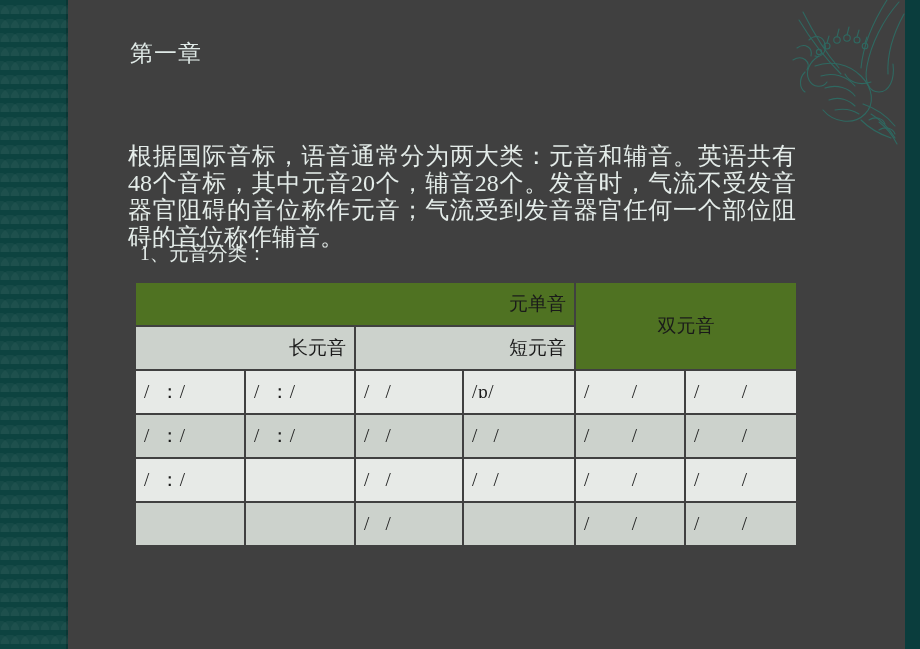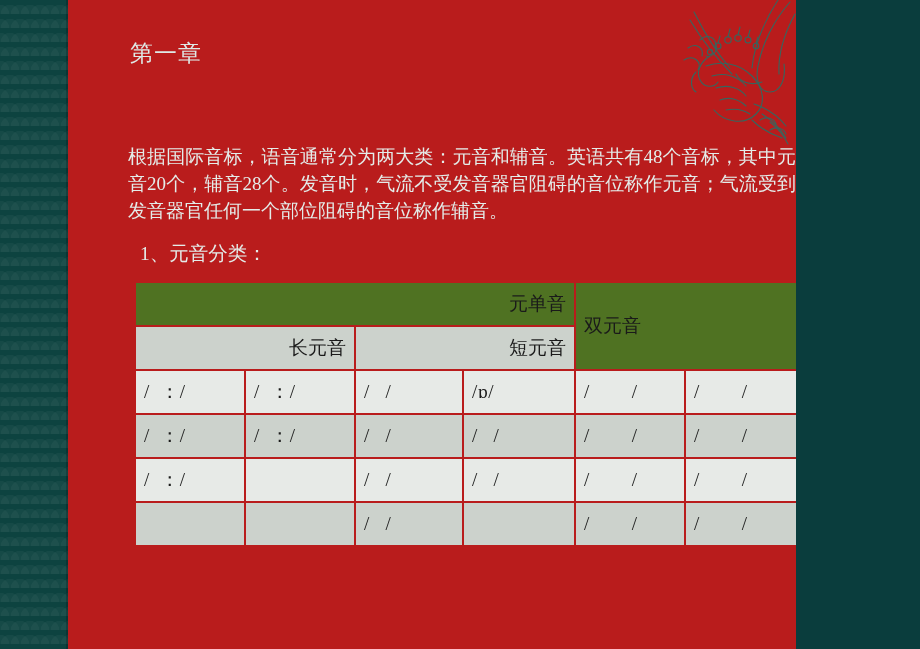--- a/index.html
+++ b/index.html
@@ -2,23 +2,23 @@
 <html><head>
 <meta charset="utf-8">
 <style>
   html, body {
     margin: 0;
     padding: 0;
     background: #0a3d3d;
   }
   #slide {
     position: relative;
-    width: 796px;
+    width: 905px;
     height: 649px;
-    background: #b91c1c;
+    background: #404040;
     overflow: hidden;
     font-family: "Liberation Serif", "DejaVu Serif", serif;
     -webkit-font-smoothing: antialiased;
   }
 
   
   #left-band {
     position: absolute;
     left: 0; top: 0;
     width: 68px; height: 649px;
@@ -62,21 +62,21 @@
     color: #dfe9e6;
     letter-spacing: 1px;
     white-space: nowrap;
   }
 
   
   #intro {
     position: absolute;
     left: 128px; top: 143px;
     width: 668px;
-    font-size: 19px;
+    font-size: 24px;
     line-height: 27px;
     color: #e4ece9;
     text-align: justify;
     text-justify: inter-ideograph;
   }
 
   #section-label {
     position: absolute;
     left: 140px; top: 240px;
     font-size: 19.5px;
@@ -102,21 +102,21 @@
     height: 42px;
     font-family: "Liberation Serif", "DejaVu Serif", serif;
   }
   td.hdr-green {
     background: #4f7222;
     color: #ffffff;
     font-size: 19px;
     margin-top: 46px;
   }
   td.hdr-green.right  { text-align: right; padding-right: 14px; }
-  td.hdr-green.center { }
+  td.hdr-green.center { text-align: center; }
   td.hdr-gray {
     background: #ccd2cc;
     color: #1a1a1a;
     text-align: right;
   }
   tr.row-light td.cell { background: #e7eae7; }
   tr.row-dark  td.cell { background: #ccd2cc; }
   td.cell { text-align: left; letter-spacing: 0.5px; white-space: pre; }
   td.cell.wide { letter-spacing: 2px; }
 </style>

